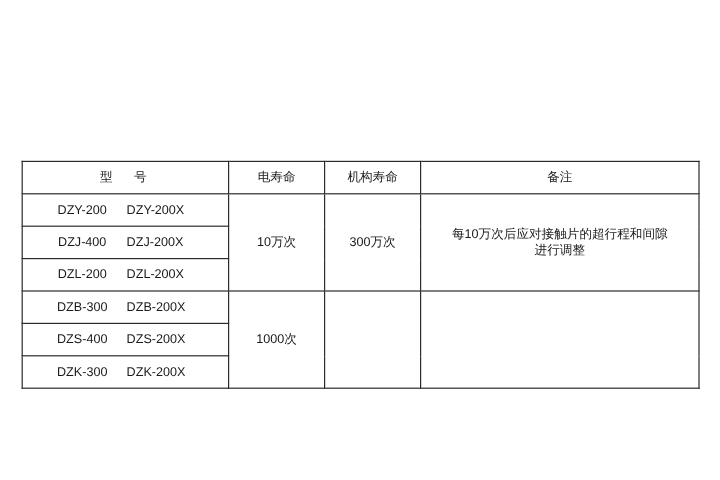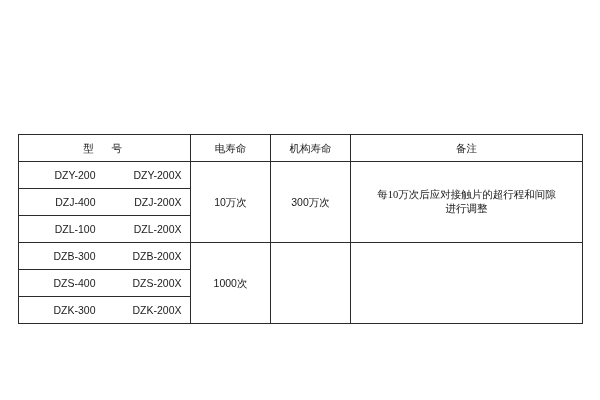--- a/index.html
+++ b/index.html
@@ -51,37 +51,36 @@
   .hdr-model {
     letter-spacing: 0.35em;
     padding-left: 0.35em;
   }
   .model-cell {
     text-align: center;
   }
   .model-cell .m1 {
     display: inline-block;
     width: 68px;
-    text-align: right;
+    text-align: center;
     padding-left: 14px;
     box-sizing: border-box;
   }
   .model-cell .m2 {
     display: inline-block;
     width: 86px;
-    text-align: right;
+    text-align: left;
     padding-left: 10px;
     box-sizing: border-box;
   }
   .note-cell {
     text-align: left;
     padding: 6px 10px 6px 14px;
     vertical-align: top;
     line-height: 1.9;
-    font-family: Liberation Serif, serif;
   }
   .note-cell .line {
     display: block;
     white-space: nowrap;
   }
   .blank-cell { }
 </style>
 </head>
 <body>
 
@@ -115,21 +114,21 @@
         </tr>
 
         <tr>
           <td class="model-cell">
             <span class="m1">DZJ-400</span><span class="m2">DZJ-200X</span>
           </td>
         </tr>
 
         <tr>
           <td class="model-cell">
-            <span class="m1">DZL-100</span><span class="m2">DZL-200X</span>
+            <span class="m1">DZL-200</span><span class="m2">DZL-200X</span>
           </td>
         </tr>
 
         <tr>
           <td class="model-cell">
             <span class="m1">DZB-300</span><span class="m2">DZB-200X</span>
           </td>
           <td rowspan="3">1000次</td>
           <td rowspan="3" class="blank-cell"></td>
           <td rowspan="3" class="blank-cell"></td>

